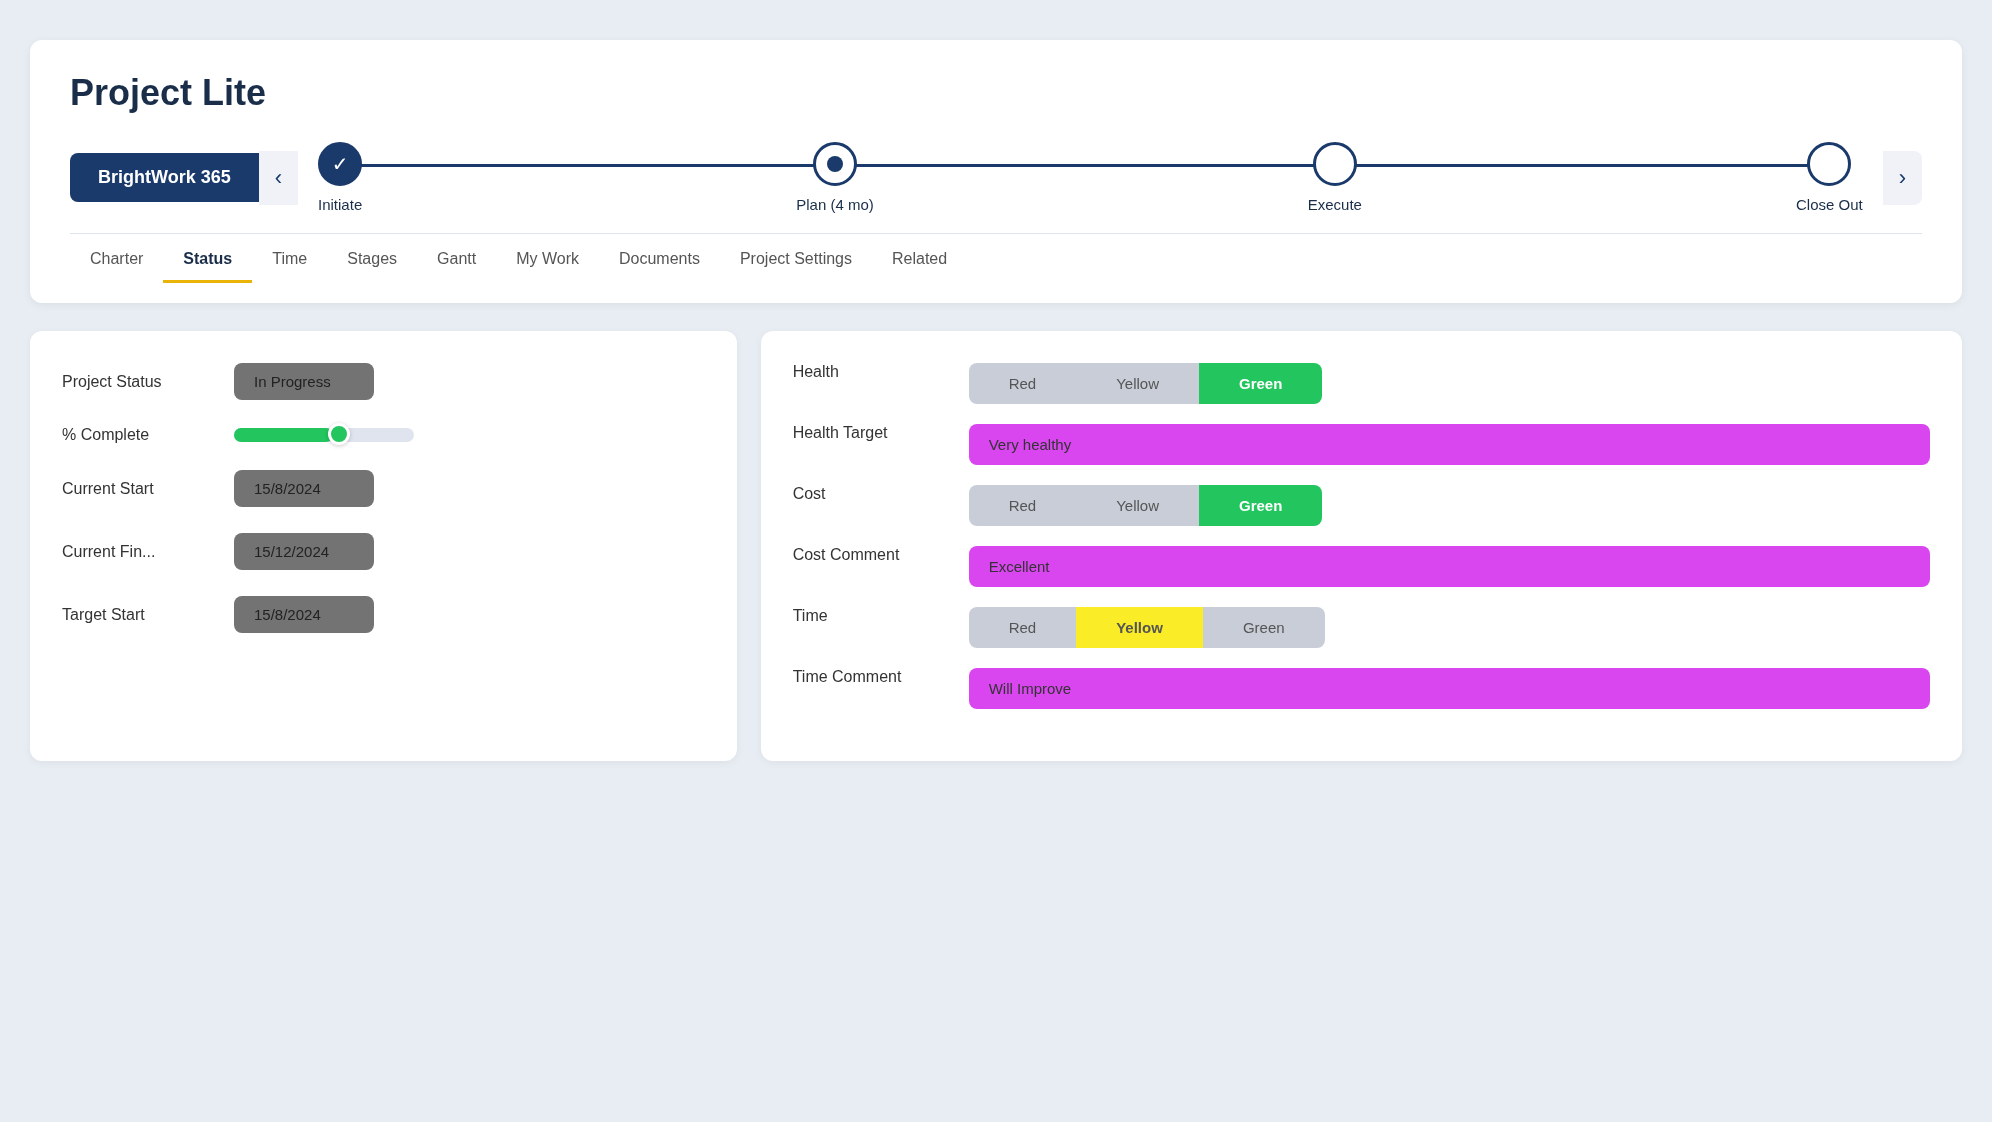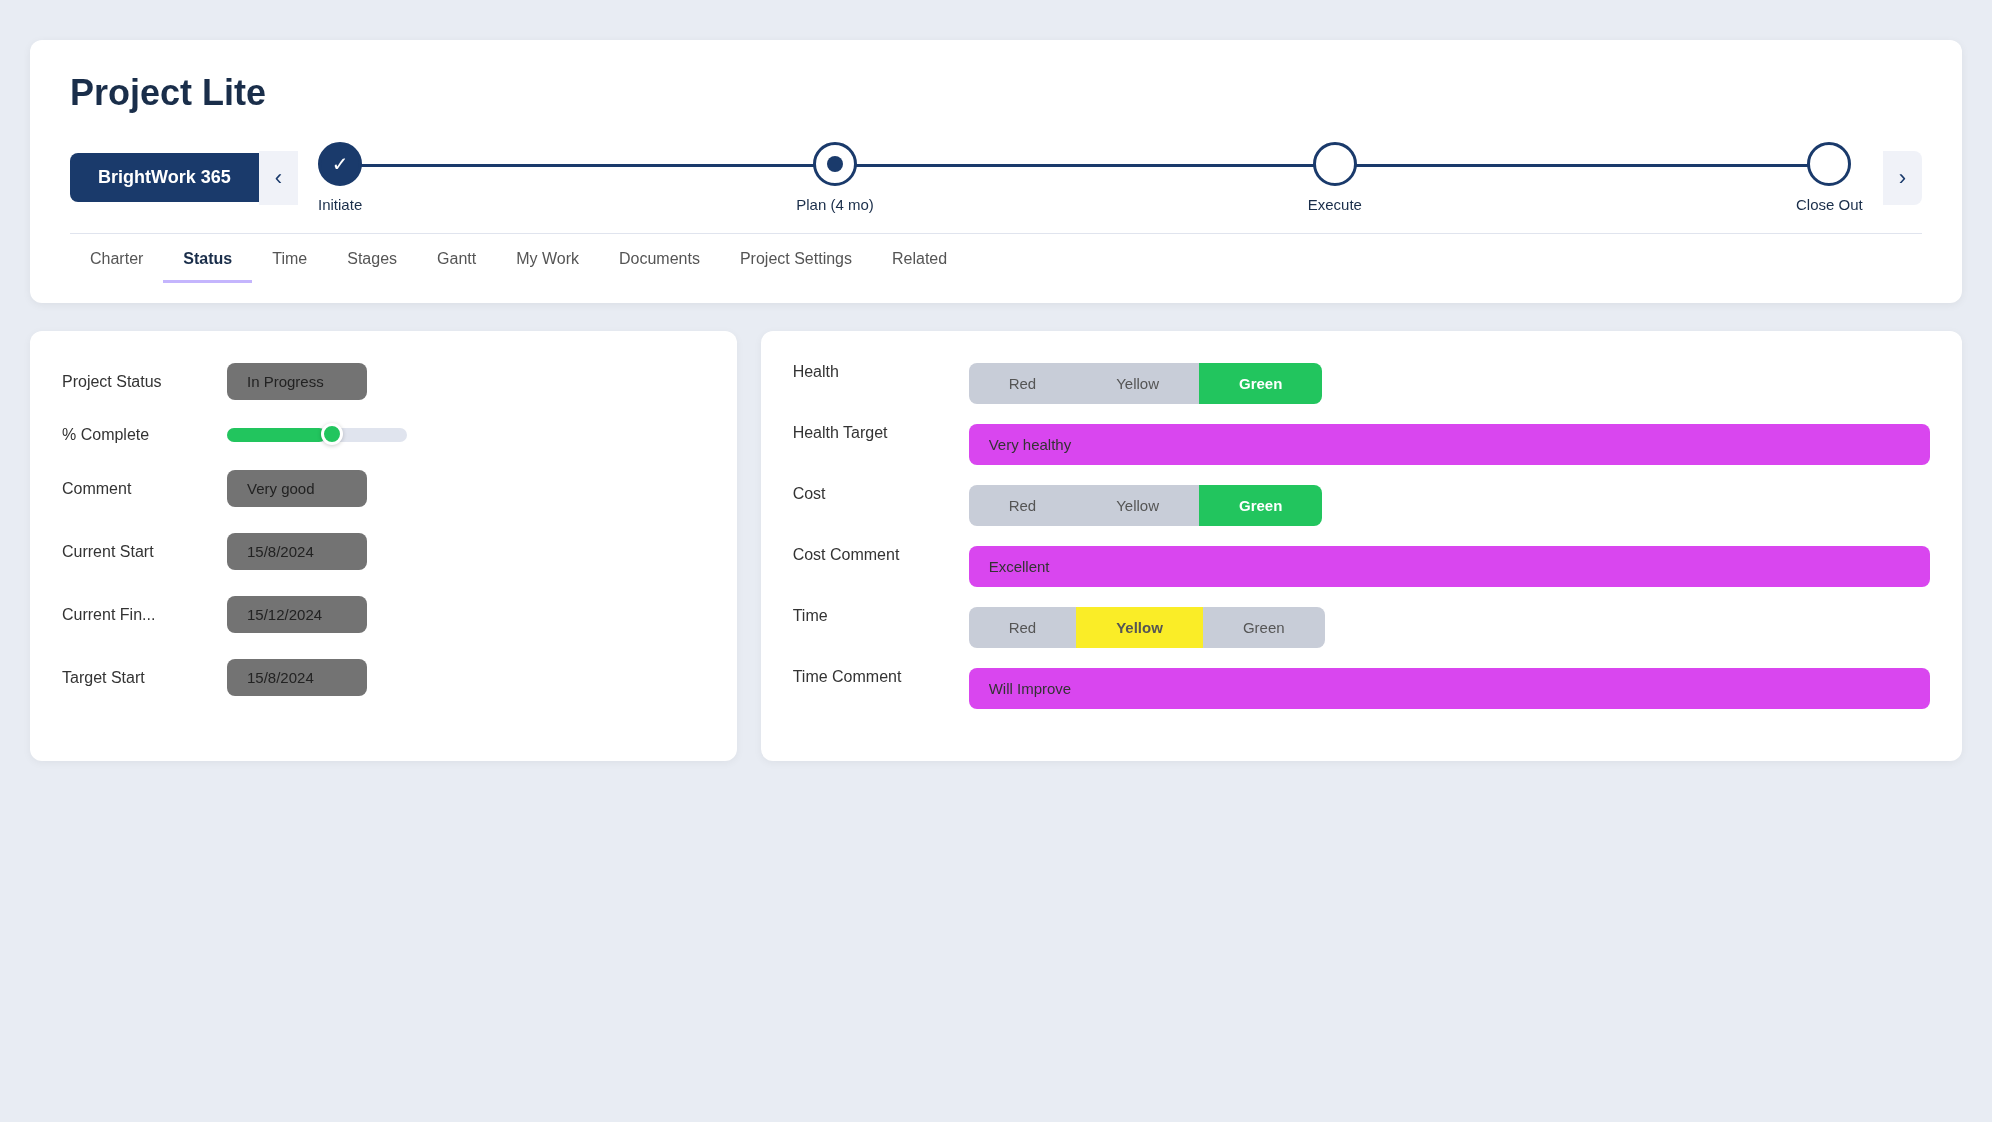--- a/index.html
+++ b/index.html
@@ -121,38 +121,38 @@
       padding: 12px 20px;
       font-size: 16px;
       color: #555;
       cursor: pointer;
       border-bottom: 3px solid transparent;
       font-weight: 400;
     }
     .tab-item.active {
       color: #1a2e4a;
       font-weight: 700;
-      border-bottom: 3px solid #c4b5fd;
+      border-bottom: 3px solid #eab308;
     }
     .content-row {
       display: grid;
       grid-template-columns: 1fr 1.7fr;
       gap: 24px;
     }
     .panel {
       background: #fff;
       border-radius: 12px;
       padding: 32px 32px;
       box-shadow: 0 2px 8px rgba(0,0,0,0.05);
     }
     .field-row {
       display: flex;
       align-items: center;
       margin-bottom: 26px;
-      gap: 25px;
+      gap: 32px;
     }
     .field-label {
       font-size: 16px;
       color: #333;
       min-width: 140px;
       flex-shrink: 0;
     }
     .field-value {
       background: #737373;
       border-radius: 8px;
@@ -304,24 +304,20 @@
     <div class="field-row">
       <span class="field-label">% Complete</span>
       <div class="progress-container">
         <div class="progress-track">
           <div class="progress-fill"></div>
           <div class="progress-thumb"></div>
         </div>
       </div>
     </div>
 
-    <div class="field-row">
-      <span class="field-label">Comment</span>
-      <div class="field-value">Very good</div>
-    </div>
 
     <div class="field-row">
       <span class="field-label">Current Start</span>
       <div class="field-value">15/8/2024</div>
     </div>
 
     <div class="field-row">
       <span class="field-label">Current Fin...</span>
       <div class="field-value">15/12/2024</div>
     </div>

